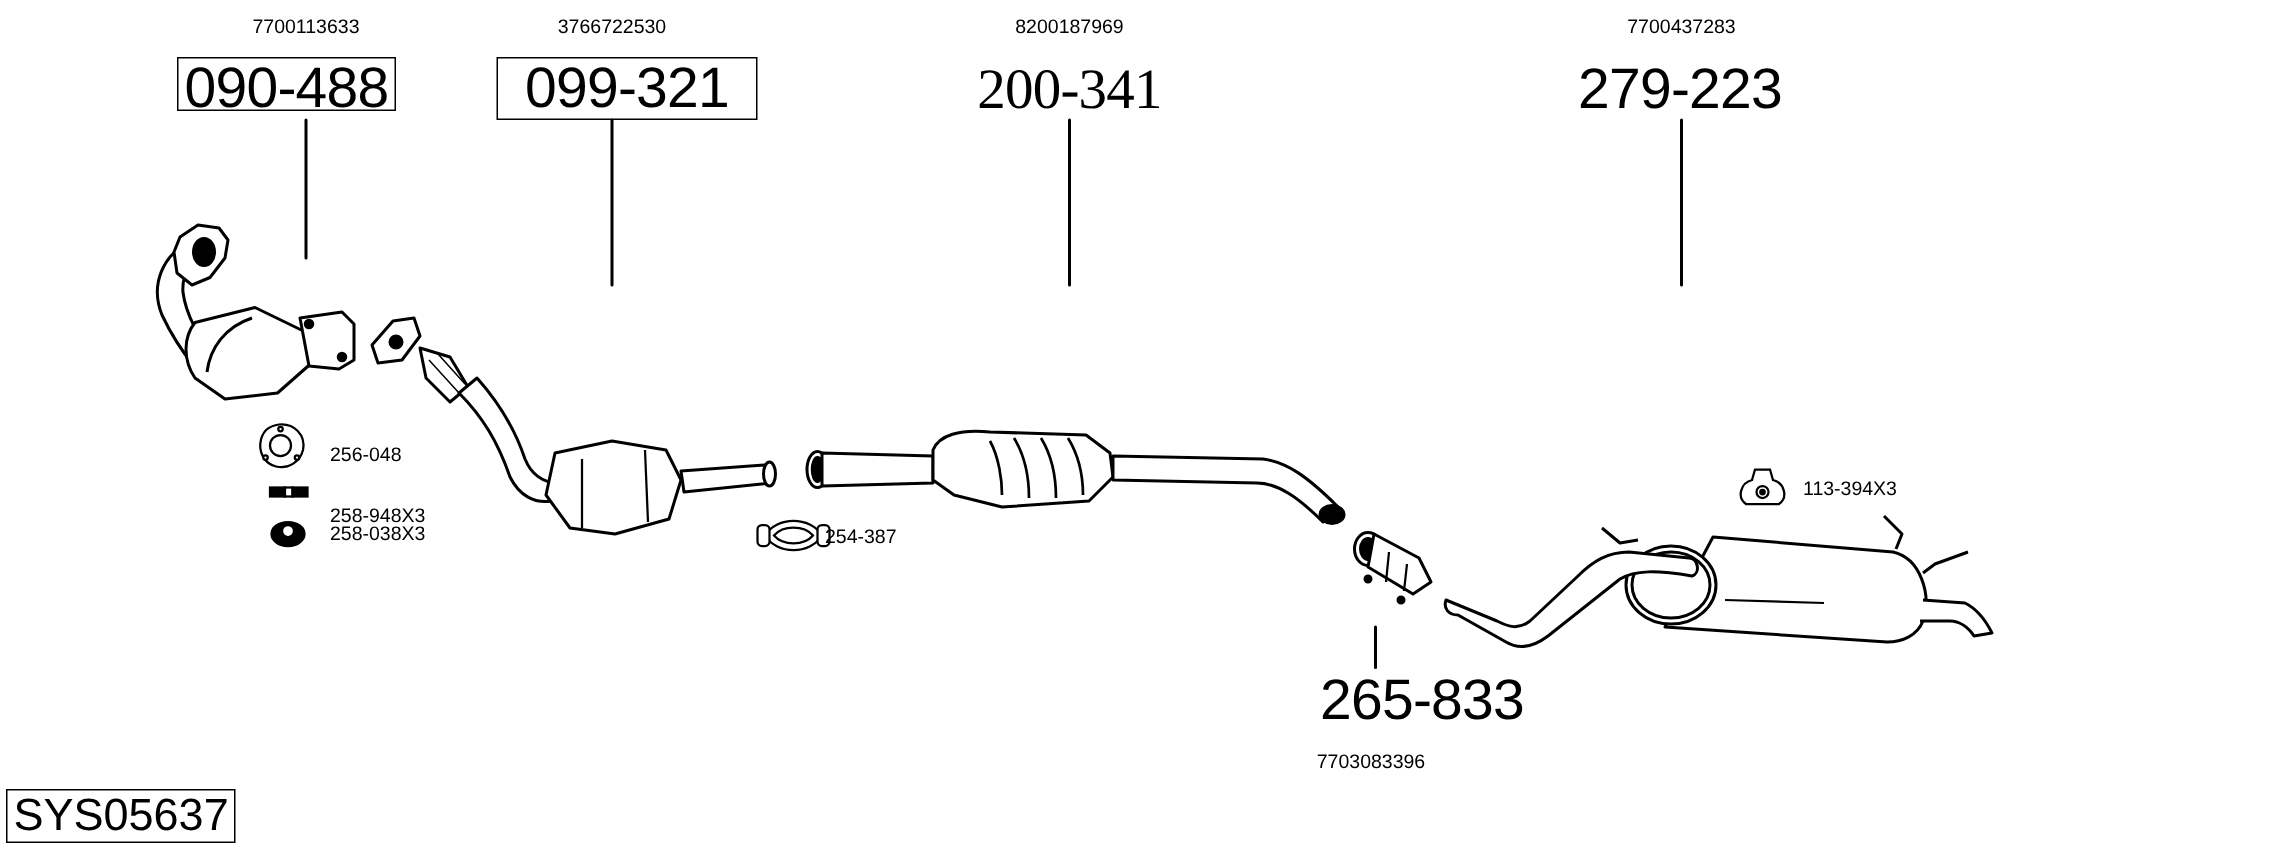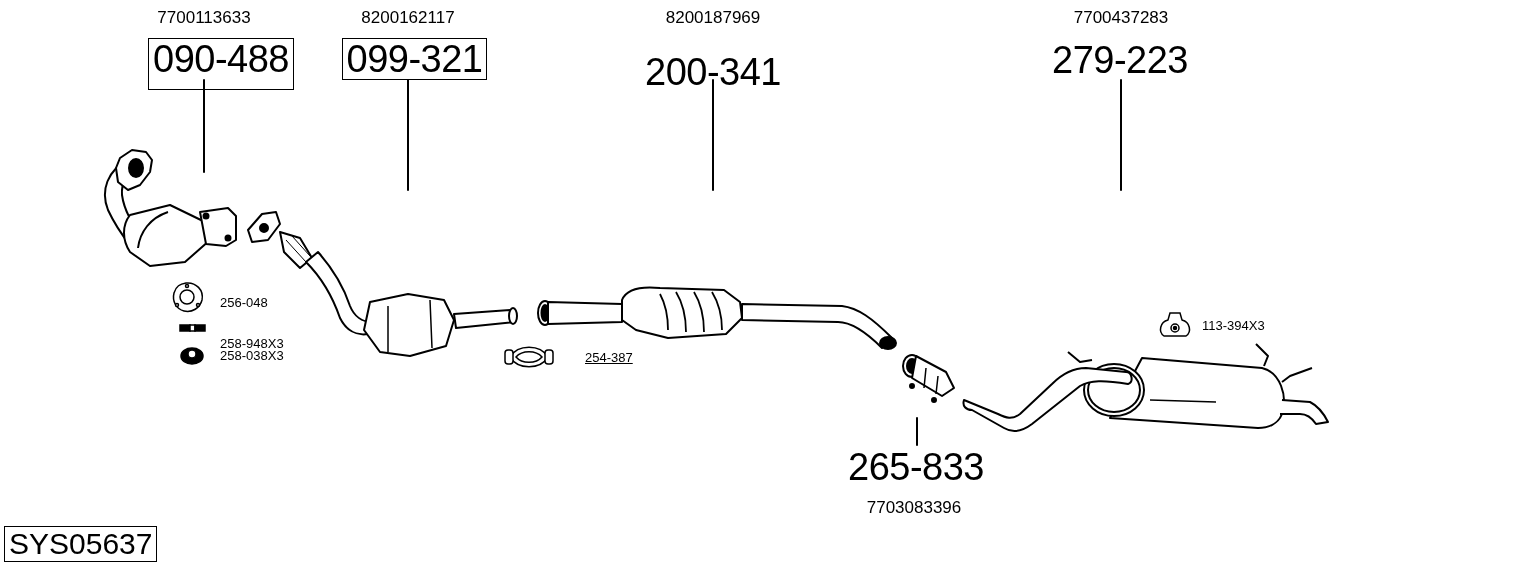--- a/index.html
+++ b/index.html
@@ -1,19 +1,19 @@
 <!DOCTYPE html>
 <html><head>
 <meta charset="utf-8">
 <style>
   html, body { margin: 0; padding: 0; background: #ffffff; }
   body { width: 1530px; height: 566px; position: relative; overflow: hidden;
          font-family: "Liberation Sans", sans-serif; color: #000; }
   .abs { position: absolute; }
-  .oem { font-size: 17px; text-align: center; width: 200px; line-height: 20px; }
+  .oem { font-size: 13px; text-align: center; width: 200px; line-height: 20px; }
   .pn  { font-size: 38px; text-align: center; line-height: 40px; letter-spacing: -0.5px; }
   .pn.boxed { border: 1.5px solid #000; box-sizing: border-box; }
   .acc { font-size: 13px; line-height: 22px; white-space: nowrap; }
   .sys { font-size: 30px; line-height: 34px; border: 1.5px solid #000; padding: 0 4px; box-sizing: border-box; }
   svg.draw { position: absolute; left: 0; top: 0; }
 </style>
 </head>
 <body>
 
 <svg class="draw" width="1530" height="566" viewBox="0 0 1530 566">
@@ -103,30 +103,30 @@
     </g>
     <g>
       <path d="M1170 313 L1180 313 L1182 320 C1190 322 1192 332 1186 336 L1164 336 C1158 332 1160 322 1168 320 Z"></path>
       <circle cx="1175" cy="328" r="4"></circle>
       <circle cx="1175" cy="328" r="1.5" fill="#000"></circle>
     </g>
   </g>
 </svg>
 
 <div class="abs oem" style="left:104px; top:8px;">7700113633</div>
-<div class="abs oem" style="left:308px; top:8px;">8200162117</div>
+<div class="abs oem" style="left:308px; top:8px;">3766722530</div>
 <div class="abs oem" style="left:613px; top:8px;">8200187969</div>
 <div class="abs oem" style="left:1021px; top:8px;">7700437283</div>
 <div class="abs oem" style="left:814px; top:498px;">7703083396</div>
 
-<div class="abs pn boxed" style="left:148px; top:38px; width:146px; height:52px;">090-488</div>
-<div class="abs pn boxed" style="left:342px; top:38px; width:145px; height:42px;">099-321</div>
-<div class="abs pn" style="left:633px; top:52px; width:160px;">200-341</div>
+<div class="abs pn boxed" style="left:118px; top:38px; width:146px; height:36px;">090-488</div>
+<div class="abs pn boxed" style="left:331px; top:38px; width:174px; height:42px;">099-321</div>
+<div class="abs pn" style="left:633px; top:40px; width:160px;font-family:Liberation Serif, serif;">200-341</div>
 <div class="abs pn" style="left:1040px; top:40px; width:160px;">279-223</div>
-<div class="abs pn" style="left:836px; top:447px; width:160px;">265-833</div>
+<div class="abs pn" style="left:868px; top:447px; width:160px;">265-833</div>
 
 <div class="abs acc" style="left:220px; top:292px;">256-048</div>
 <div class="abs acc" style="left:220px; top:315px;margin-top:18px;">258-948X3</div>
 <div class="abs acc" style="left:220px; top:345px;">258-038X3</div>
-<div class="abs acc" style="left:585px; top:347px;text-decoration:underline;">254-387</div>
+<div class="abs acc" style="left:550px; top:347px;">254-387</div>
 <div class="abs acc" style="left:1202px; top:315px;">113-394X3</div>
 
 <div class="abs sys" style="left:4px; top:526px;">SYS05637</div>
 
 </body></html>

